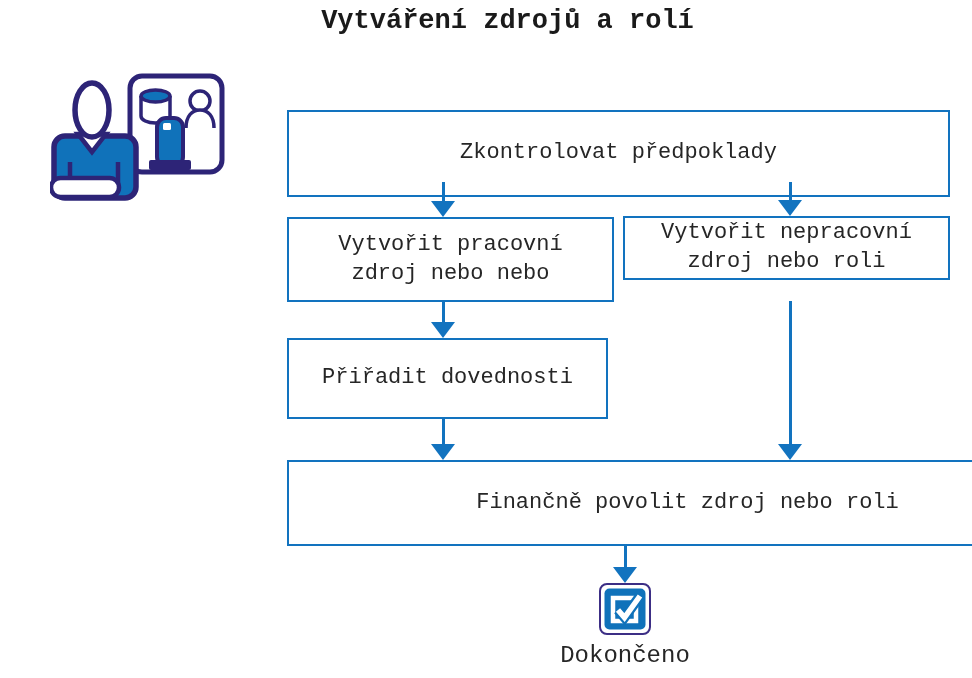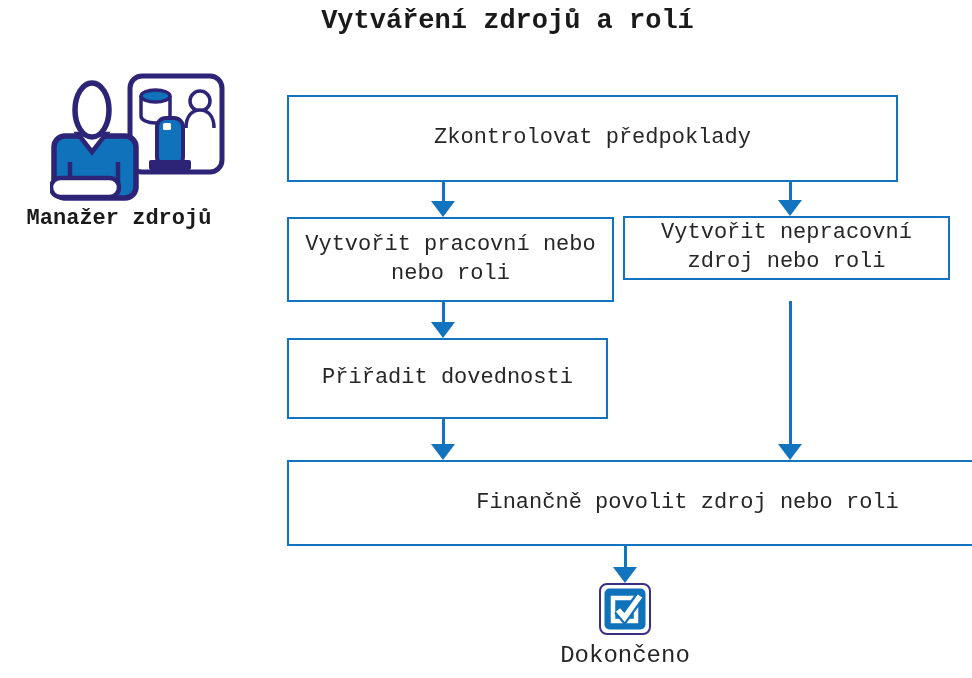--- a/index.html
+++ b/index.html
@@ -84,28 +84,27 @@
     <rect x="107" y="52" width="26" height="48" rx="9" fill="#1072BA" stroke="#2D2477" stroke-width="4"></rect>
     <rect x="113" y="57" width="8" height="7" rx="1.5" fill="#ffffff"></rect>
     <rect x="99" y="94" width="42" height="10" rx="2" fill="#2D2477"></rect>
 
     <rect x="4" y="70" width="82" height="62" rx="11" fill="#1072BA" stroke="#2D2477" stroke-width="5.5"></rect>
     <polygon points="28,68 42,86 56,68" fill="#ffffff" stroke="#2D2477" stroke-width="4.5"></polygon>
     <ellipse cx="42" cy="44" rx="17" ry="27" fill="#ffffff" stroke="#2D2477" stroke-width="5.5"></ellipse>
     <path d="M20,96 V125 M68,96 V125" stroke="#2D2477" stroke-width="4.5" fill="none"></path>
     <rect x="1" y="112" width="68" height="19" rx="9.5" fill="#ffffff" stroke="#2D2477" stroke-width="4.5"></rect>
   </svg>
-  <div class="persona-label">Manažer zdrojů</div>
 
-  <div class="flow-box" style="left:287px; top:95px; width:611px; height:87px;">
+  <div class="flow-box" style="left:287px; top:110px; width:663px; height:87px;">
     <span>Zkontrolovat předpoklady</span>
   </div>
 
   <div class="flow-box" style="left:287px; top:217px; width:327px; height:85px;">
-    <span>Vytvořit pracovní nebo nebo roli</span>
+    <span>Vytvořit pracovní zdroj nebo nebo</span>
   </div>
 
   <div class="flow-box" style="left:623px; top:216px; width:327px; height:64px;">
     <span>Vytvořit nepracovní zdroj nebo roli</span>
   </div>
 
   <div class="flow-box" style="left:287px; top:338px; width:321px; height:81px;">
     <span>Přiřadit dovednosti</span>
   </div>
 

